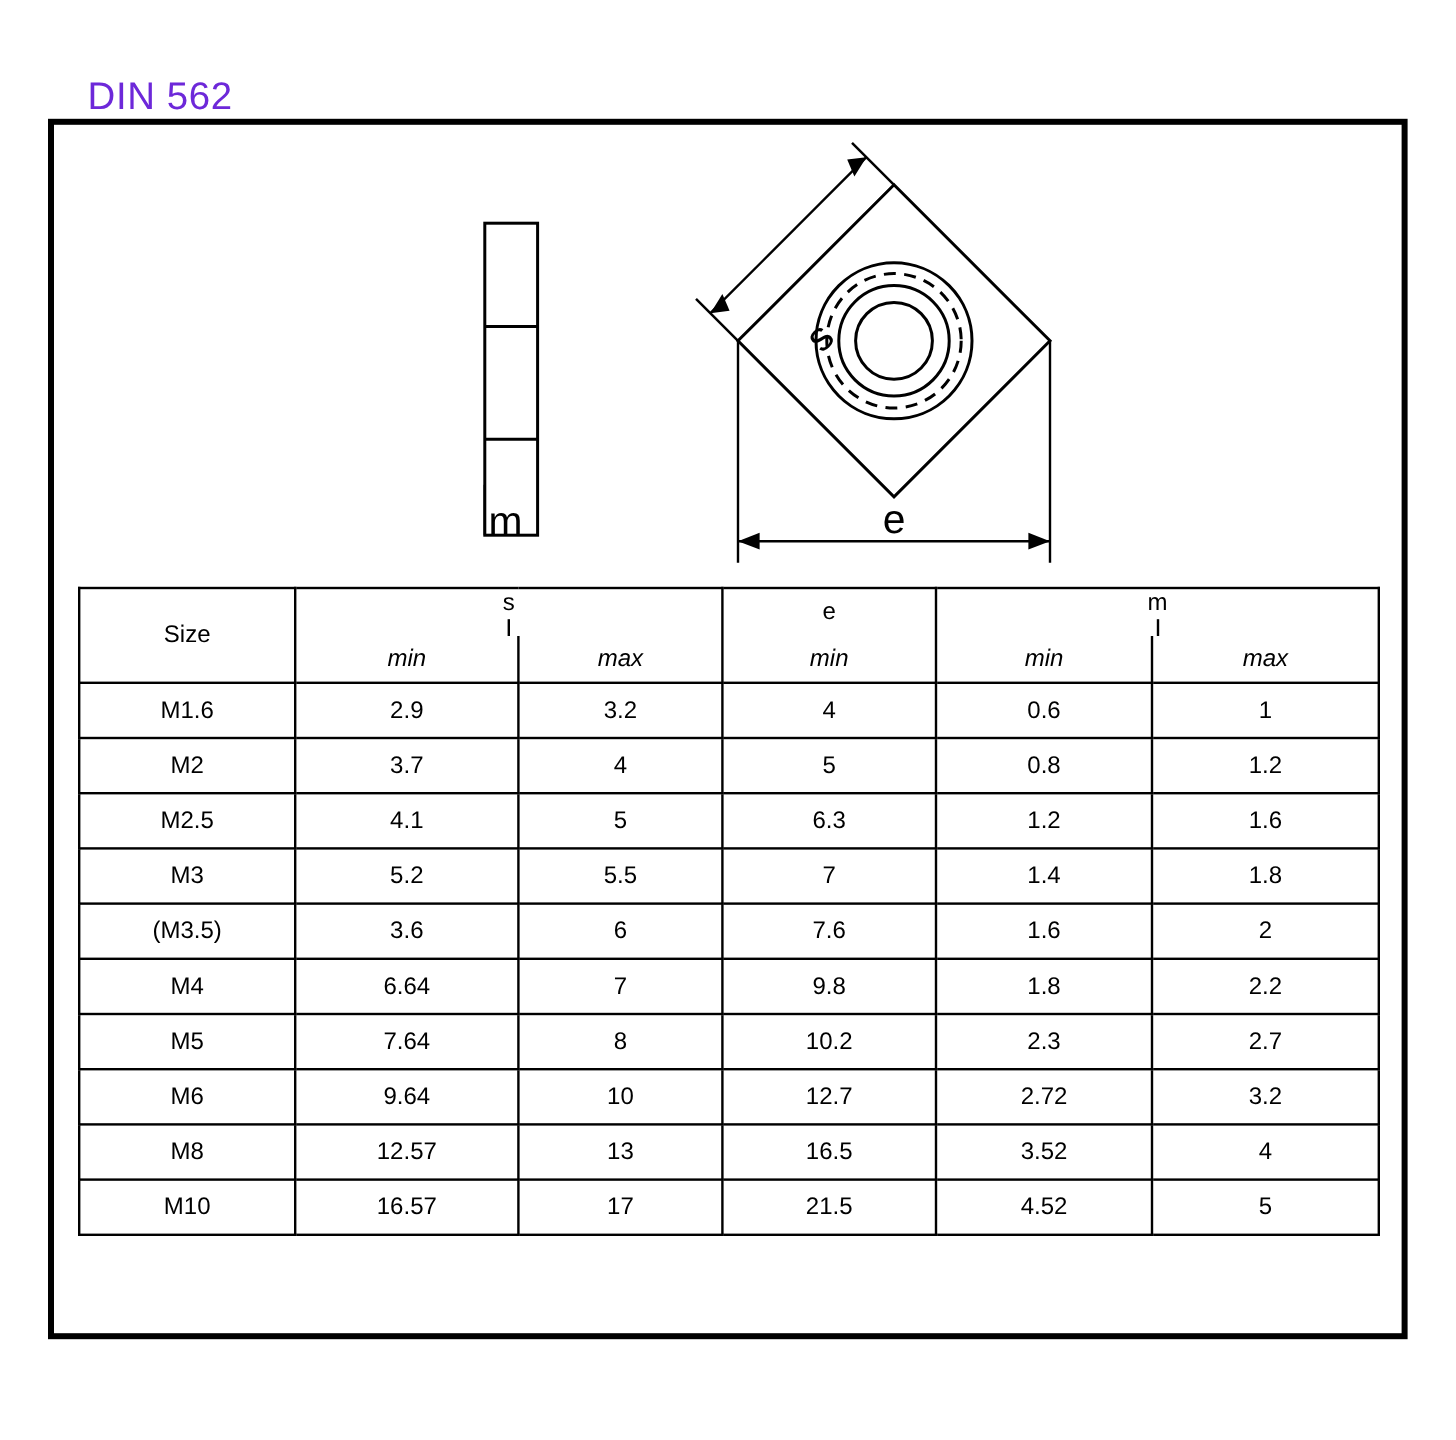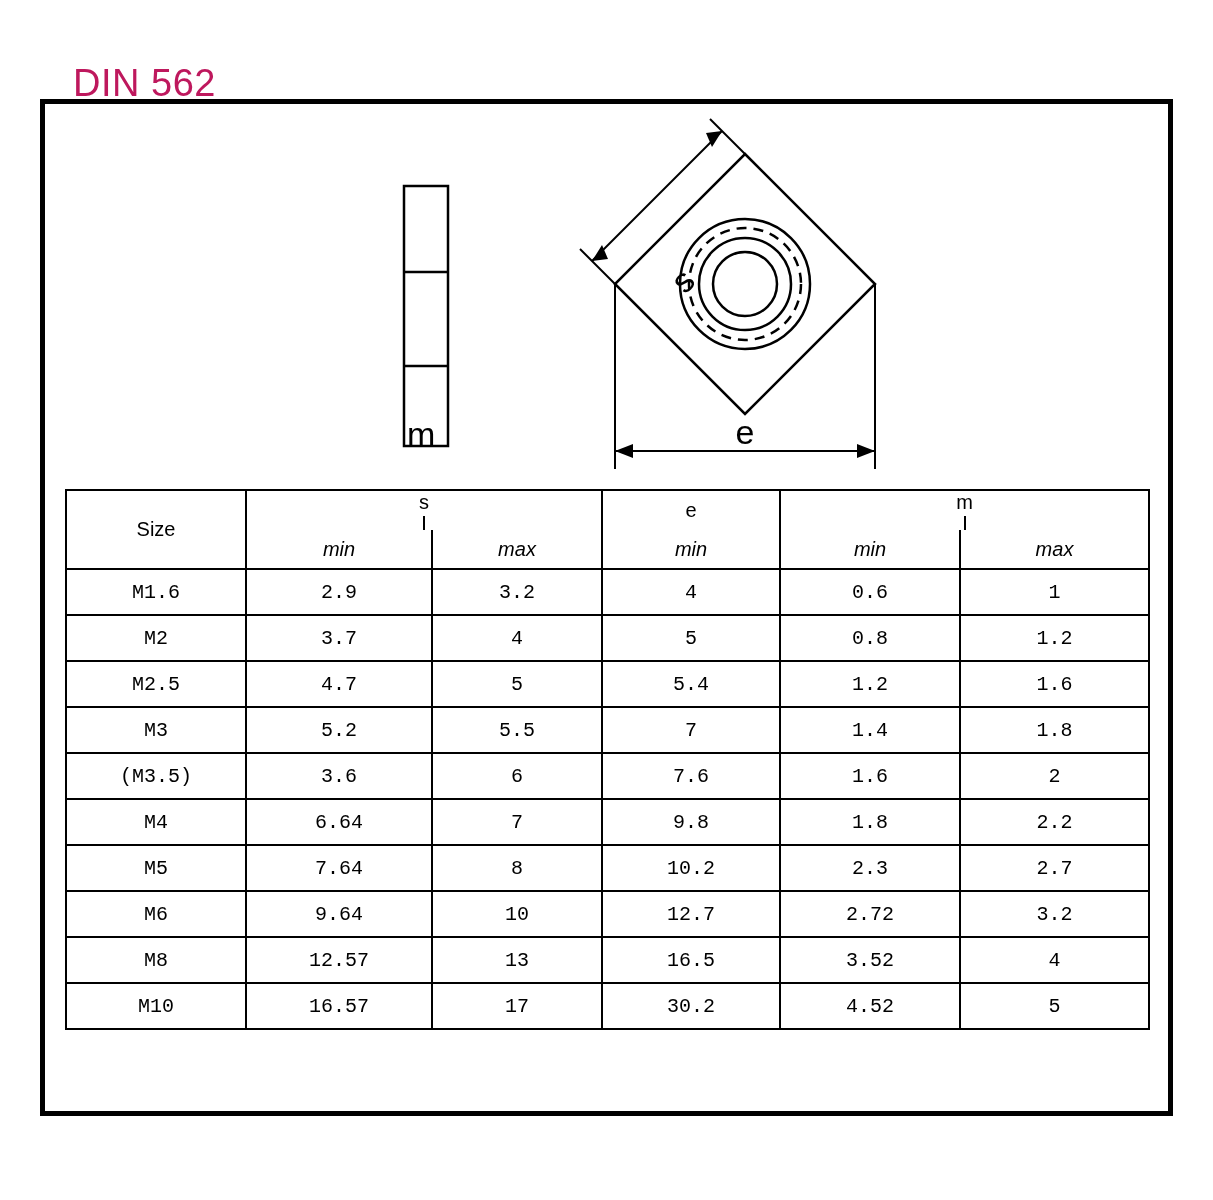--- a/index.html
+++ b/index.html
@@ -22,23 +22,23 @@
     top: 0;
     width: 1213px;
     height: 1200px;
   }
 
   
   #title {
     position: absolute;
     left: 73px;
     top: 62px;
-    font-size: 38px;
+    font-size: 32px;
     letter-spacing: 0.5px;
-    color: #be185d;
+    color: #6d28d9;
     z-index: 5;
   }
 
   
   #frame {
     position: absolute;
     left: 40px;
     top: 99px;
     width: 1133px;
     height: 1017px;
@@ -75,21 +75,20 @@
     text-align: center;
     font-size: 20px;
     font-weight: normal;
     font-family: "Liberation Sans", sans-serif;
     color: #000;
     height: 44px;
     padding: 0;
   }
   table.dim tr.data td {
     height: 44px;
-    font-family: Liberation Mono, monospace;
   }
   
   .hdr-group {
     height: 38px !important;
     font-size: 20px;
   }
   .hdr-sub {
     height: 38px !important;
     font-size: 20px;
     font-style: italic;
@@ -224,23 +223,23 @@
           <tr class="data">
             <td>M2</td>
             <td>3.7</td>
             <td>4</td>
             <td>5</td>
             <td>0.8</td>
             <td>1.2</td>
           </tr>
           <tr class="data">
             <td>M2.5</td>
-            <td>4.7</td>
+            <td>4.1</td>
             <td>5</td>
-            <td>5.4</td>
+            <td>6.3</td>
             <td>1.2</td>
             <td>1.6</td>
           </tr>
           <tr class="data">
             <td>M3</td>
             <td>5.2</td>
             <td>5.5</td>
             <td>7</td>
             <td>1.4</td>
             <td>1.8</td>
@@ -282,21 +281,21 @@
             <td>12.57</td>
             <td>13</td>
             <td>16.5</td>
             <td>3.52</td>
             <td>4</td>
           </tr>
           <tr class="data">
             <td>M10</td>
             <td>16.57</td>
             <td>17</td>
-            <td>30.2</td>
+            <td>21.5</td>
             <td>4.52</td>
             <td>5</td>
           </tr>
         </tbody>
     </table>
   </div>
 
 </div>
 
 </body></html>

